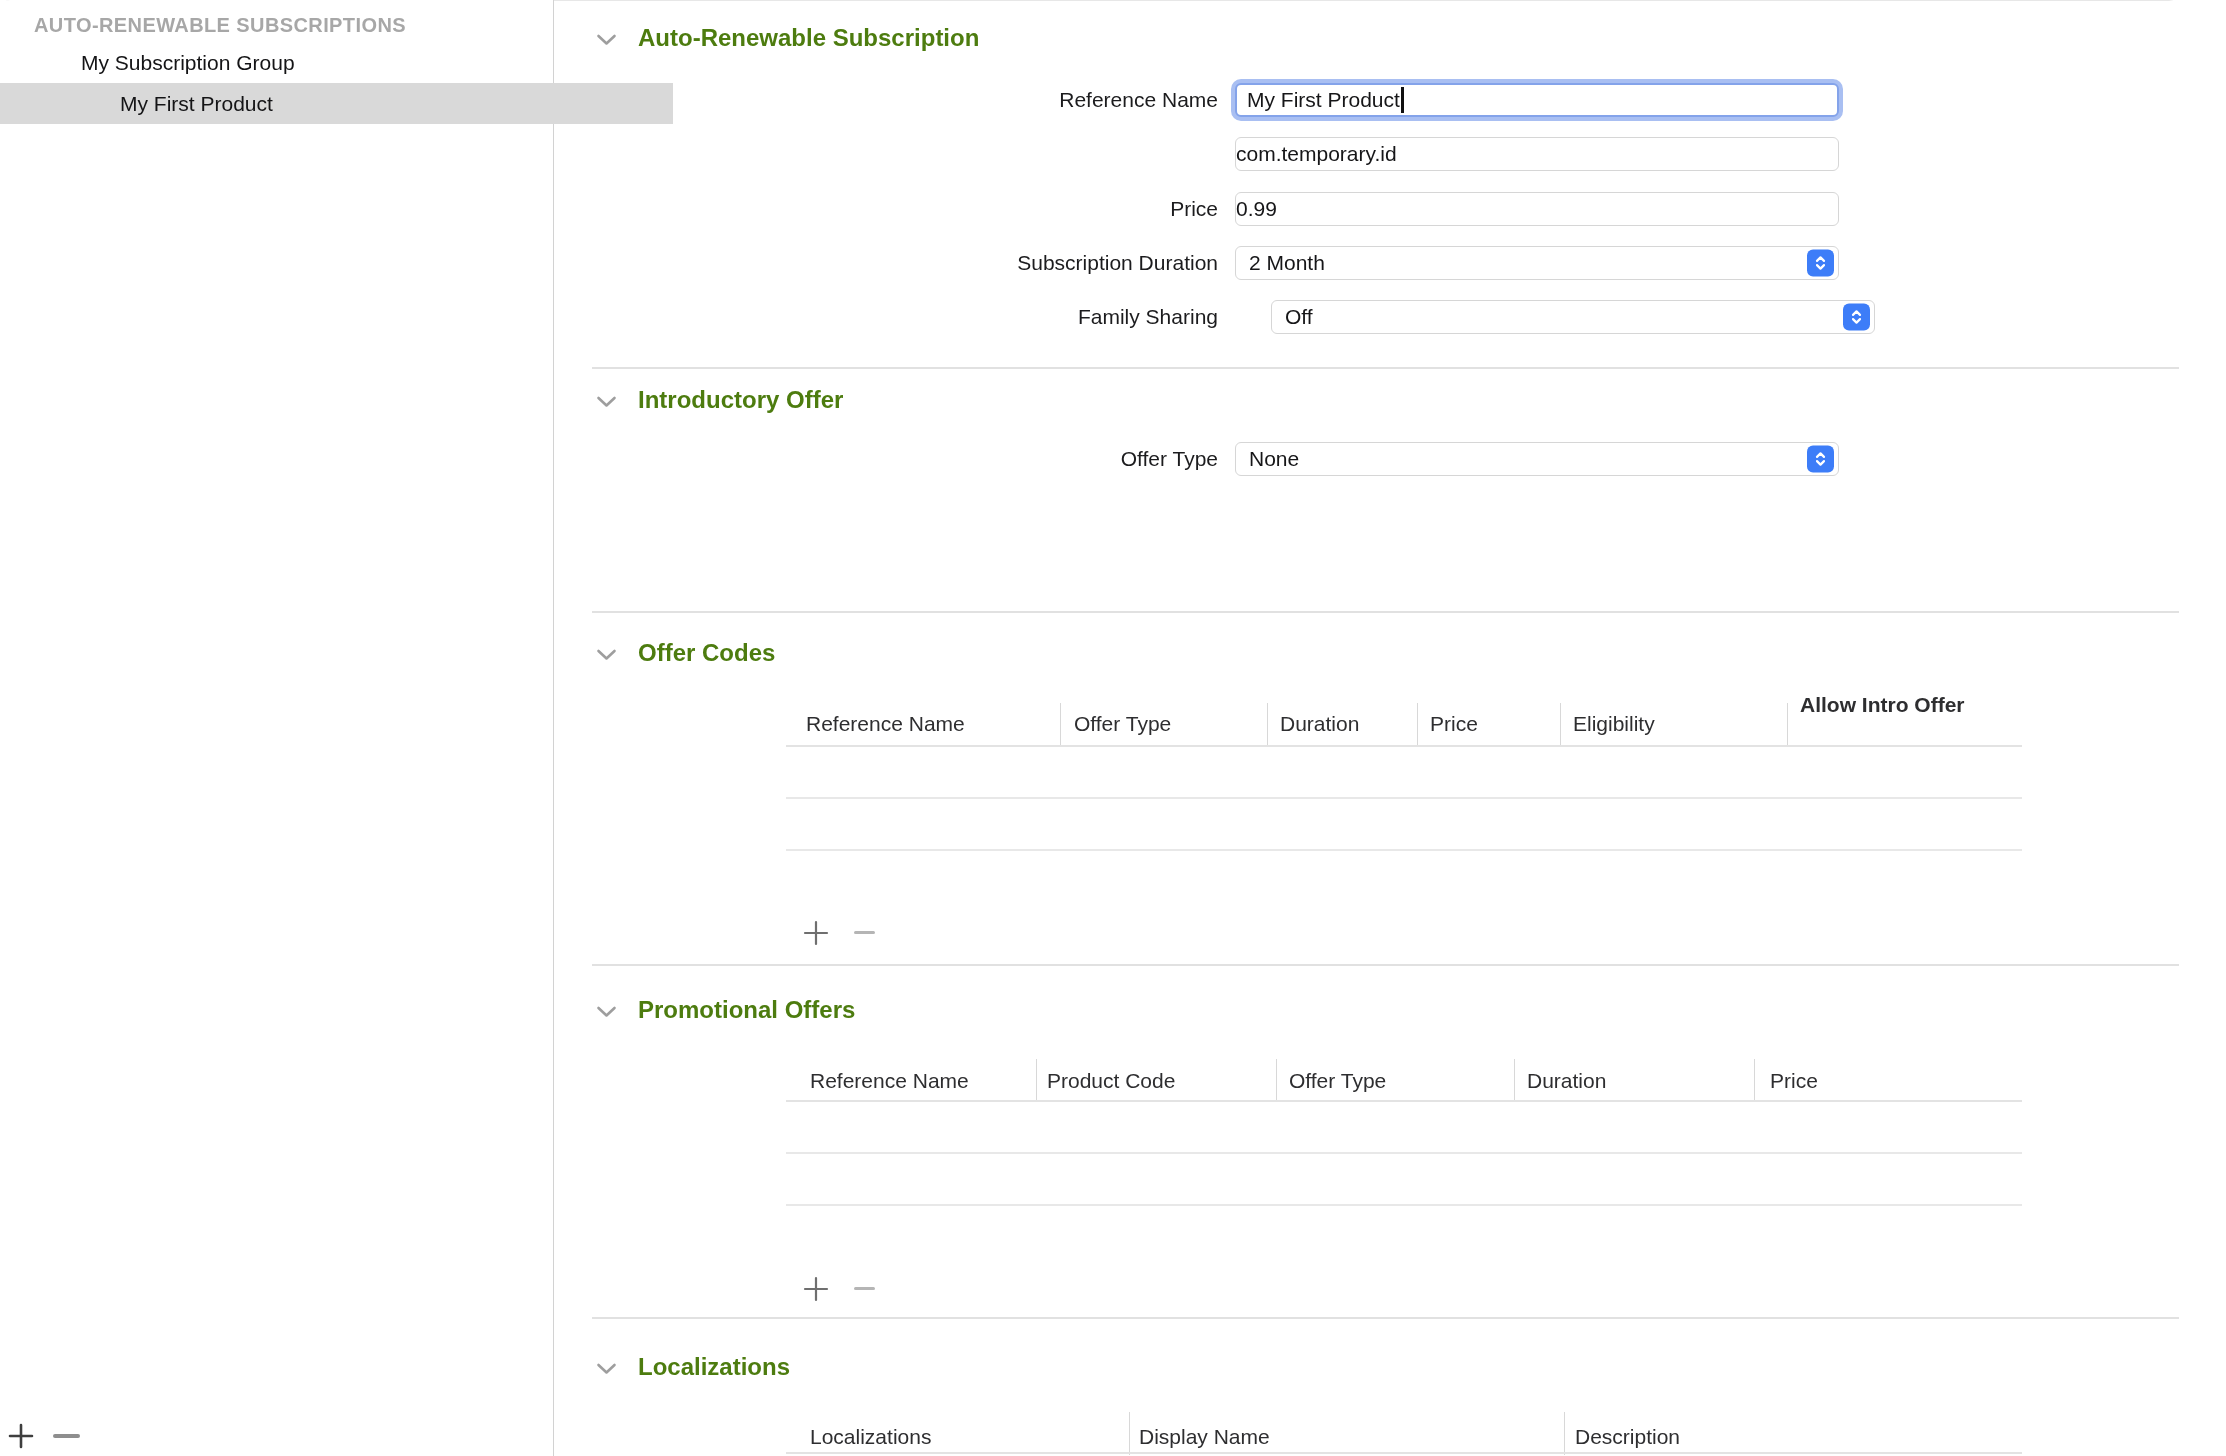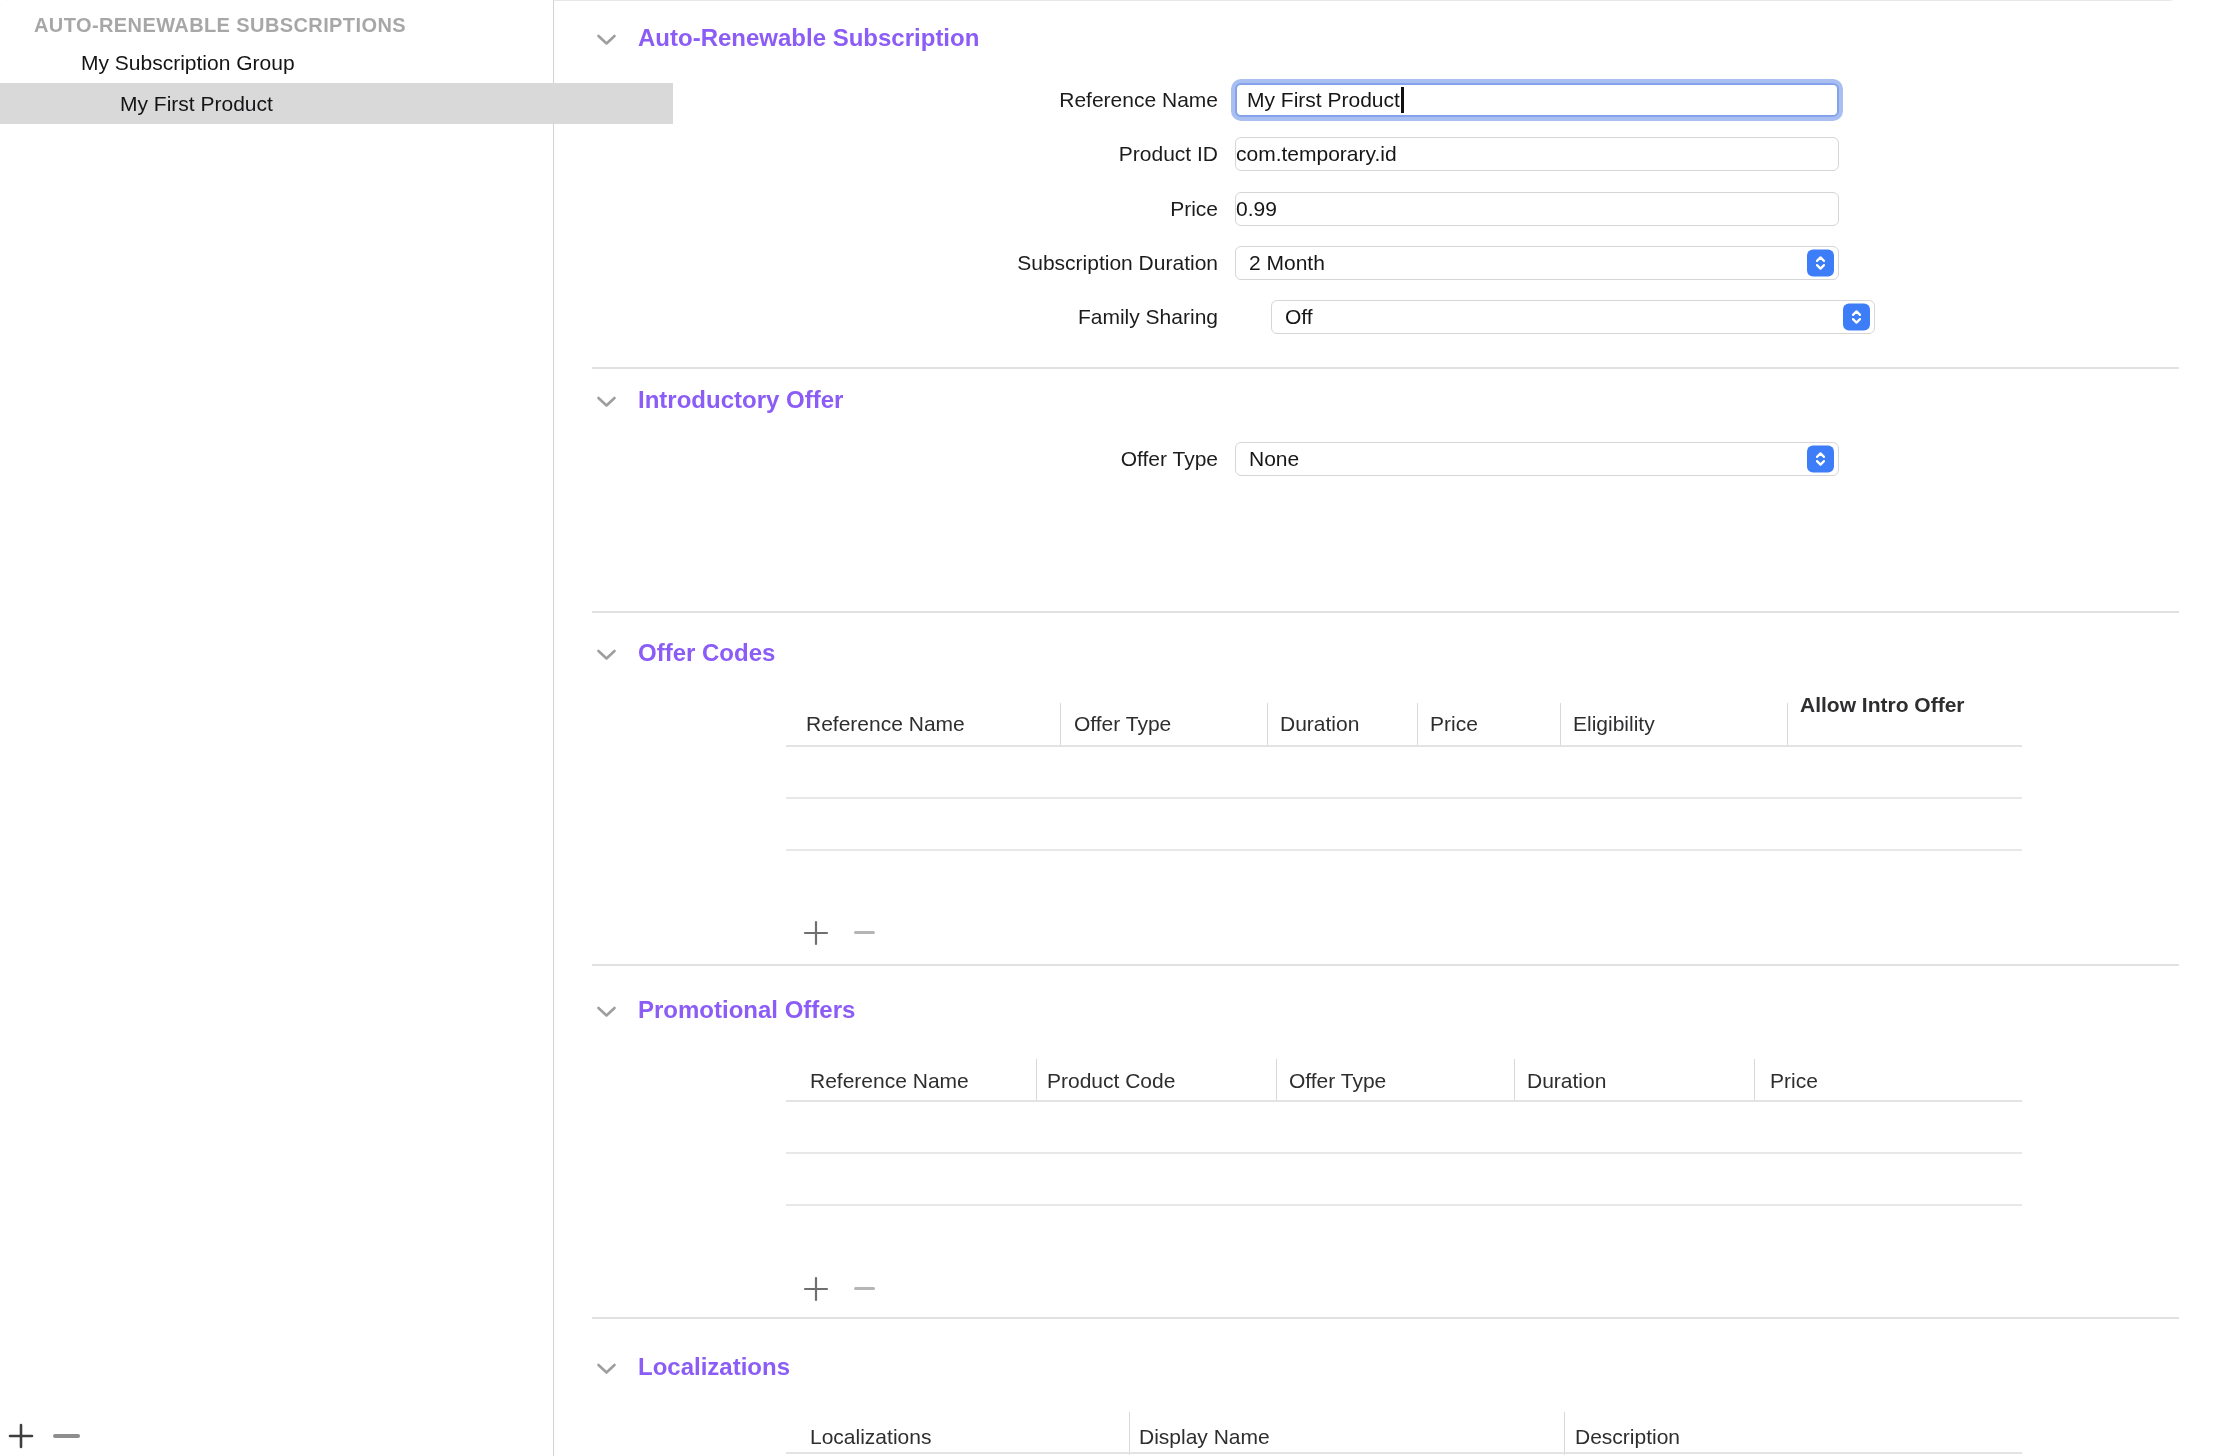--- a/index.html
+++ b/index.html
@@ -14,21 +14,21 @@
              color:#a7a7a7;letter-spacing:.4px;white-space:nowrap;}
   .sb-item{position:absolute;left:0;width:553px;height:41px;display:flex;align-items:center;
            font-size:21px;color:#141416;white-space:nowrap;}
   .sb-item.selected{background:#d9d9d9;}
   .sb-actions-plus{position:absolute;left:8px;top:1423px;width:26px;height:26px;}
   .sb-actions-minus{position:absolute;left:53px;top:1434px;width:27px;height:4px;
                     background:#8e8e8e;border-radius:2px;}
 
   
   .section-chevron{position:absolute;left:596px;width:21px;height:12px;}
-  .section-title{position:absolute;left:638px;font-size:24px;font-weight:700;color:#8b5cf6;
+  .section-title{position:absolute;left:638px;font-size:24px;font-weight:700;color:#4d7c0f;
                  line-height:28px;white-space:nowrap;}
   .section-divider{position:absolute;left:592px;width:1634px;height:2px;background:#e1e1e1;}
 
   
   .form-label{position:absolute;left:700px;width:518px;text-align:right;font-size:21px;
               color:#1c1c1e;line-height:34px;white-space:nowrap;}
   .text-field,.popup{position:absolute;left:1235px;width:604px;height:34px;box-sizing:border-box;
               background:#fff;border:1px solid #d6d6d6;border-radius:6px;display:flex;
               align-items:center;font-size:21px;color:#161618;}
   .text-field.focused{border:2px solid #84a3ea;box-shadow:0 0 0 4px #a9bff2;padding-left:10px;}
@@ -72,21 +72,20 @@
       </svg>
   </span>
   <div class="section-title" style="top:24px;">Auto-Renewable Subscription</div>
 
   <div class="form-label" style="top:83px;">Reference Name</div>
   <div class="text-field focused" style="top:83px;">
     <span>My First Product</span>
     <span class="caret"></span>
   </div>
 
-  <div class="form-label" style="top:137px;">Product ID</div>
   <div class="text-field" style="top:137px;">
     <span>com.temporary.id</span>
   </div>
 
   <div class="form-label" style="top:192px;">Price</div>
   <div class="text-field" style="top:192px;">
     <span>0.99</span>
   </div>
 
   <div class="form-label" style="top:246px;">Subscription Duration</div>

